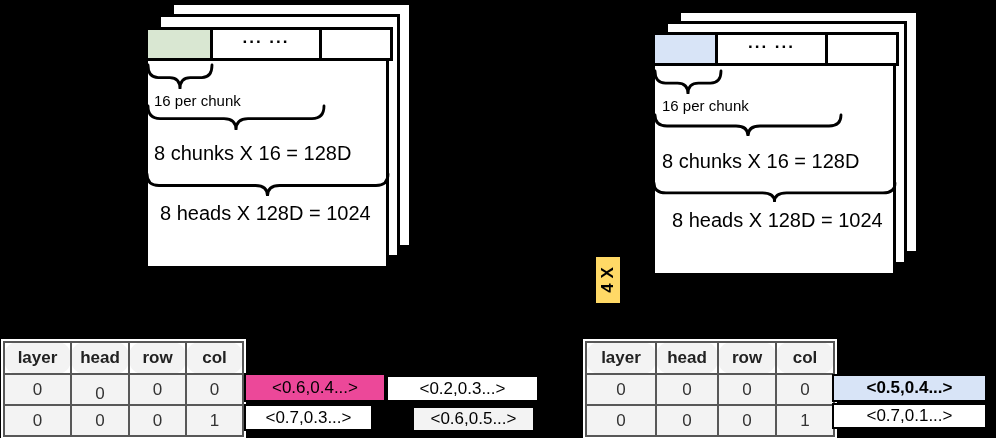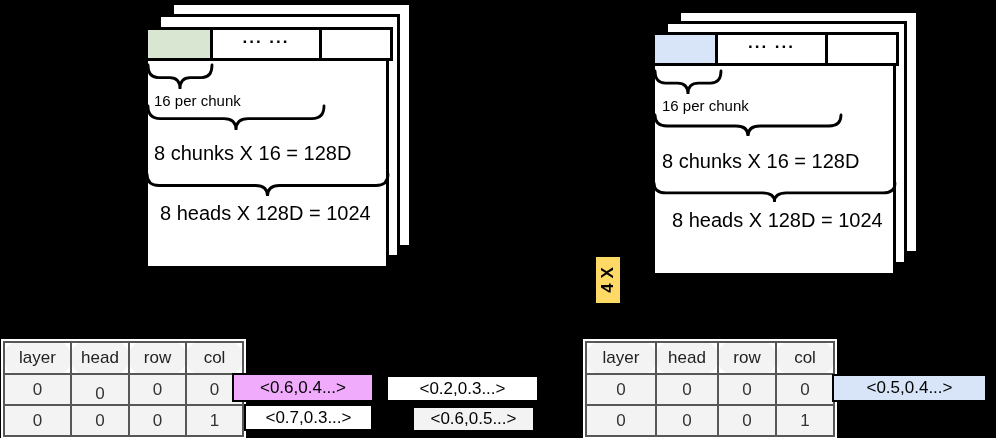--- a/index.html
+++ b/index.html
@@ -28,21 +28,21 @@
   }
   .badge span{
     transform:rotate(-90deg); font-weight:bold; font-size:17px; white-space:nowrap;
   }
   .twrap{background:#fff; padding:2px;}
   table.dtable{border-collapse:collapse;}
   table.dtable td{
     border:2px solid #575757; background:#f3f3f3; text-align:center;
     vertical-align:middle; font-size:17px; color:#333; padding:0;
   }
-  table.dtable tr.hdr td{font-weight:normal; color:#222; height:30px;border-radius:14px;}
+  table.dtable tr.hdr td{font-weight:bold; color:#222; height:30px;border-radius:14px;}
   table.dtable tr.data td{height:29px;}
   .nudge{position:relative; top:4px; display:inline-block;}
   .vcell{
     border:2px solid #000; background:#fff; display:flex; align-items:center;
     justify-content:center; font-size:17px; color:#000; white-space:nowrap;
   }
 </style>
 </head>
 <body>
 
@@ -130,21 +130,21 @@
       <tr class="data">
         <td>0</td>
         <td>0</td>
         <td>0</td>
         <td>1</td>
       </tr>
     </tbody>
       </table>
   </div>
 
-  <div class="abs vcell" style="left: 232px; top: 373px; width: 142px; height: 29px; background-color: #f0abfc;">&lt;0.6,0.4...&gt;</div>
+  <div class="abs vcell" style="left: 244px; top: 373px; width: 142px; height: 29px; background-color: #ec4899;">&lt;0.6,0.4...&gt;</div>
   <div class="abs vcell" style="left:386px; top:375px; width:153px; height:27px;">&lt;0.2,0.3...&gt;</div>
   <div class="abs vcell" style="left:244px; top:404px; width:129px; height:27px;">&lt;0.7,0.3...&gt;</div>
   <div class="abs vcell" style="left: 412px; top: 406px; width: 123px; height: 26px; background-color: rgb(243, 243, 243);">&lt;0.6,0.5...&gt;</div>
 
   <div class="abs twrap" style="left:583px; top:339px;">
     <table class="dtable">
       <colgroup>
           <col style="width:70px">
           <col style="width:62px">
           <col style="width:58px">
@@ -166,15 +166,16 @@
       <tr class="data">
         <td>0</td>
         <td>0</td>
         <td>0</td>
         <td>1</td>
       </tr>
     </tbody>
       </table>
   </div>
 
-  <div class="abs vcell" style="left: 832px; top: 374px; width: 155px; height: 28px; background-color: rgb(216, 228, 247);">&lt;0.5,0.4...&gt;</div>
+  <div class="abs vcell" style="left: 832px; top: 374px; width: 155px; height: 28px; background-color: rgb(216, 228, 247); font-weight: bold;">&lt;0.5,0.4...&gt;</div>
+  <div class="abs vcell" style="left:832px; top:403px; width:155px; height:26px;">&lt;0.7,0.1...&gt;</div>
 
 </div>
 
 </body></html>

